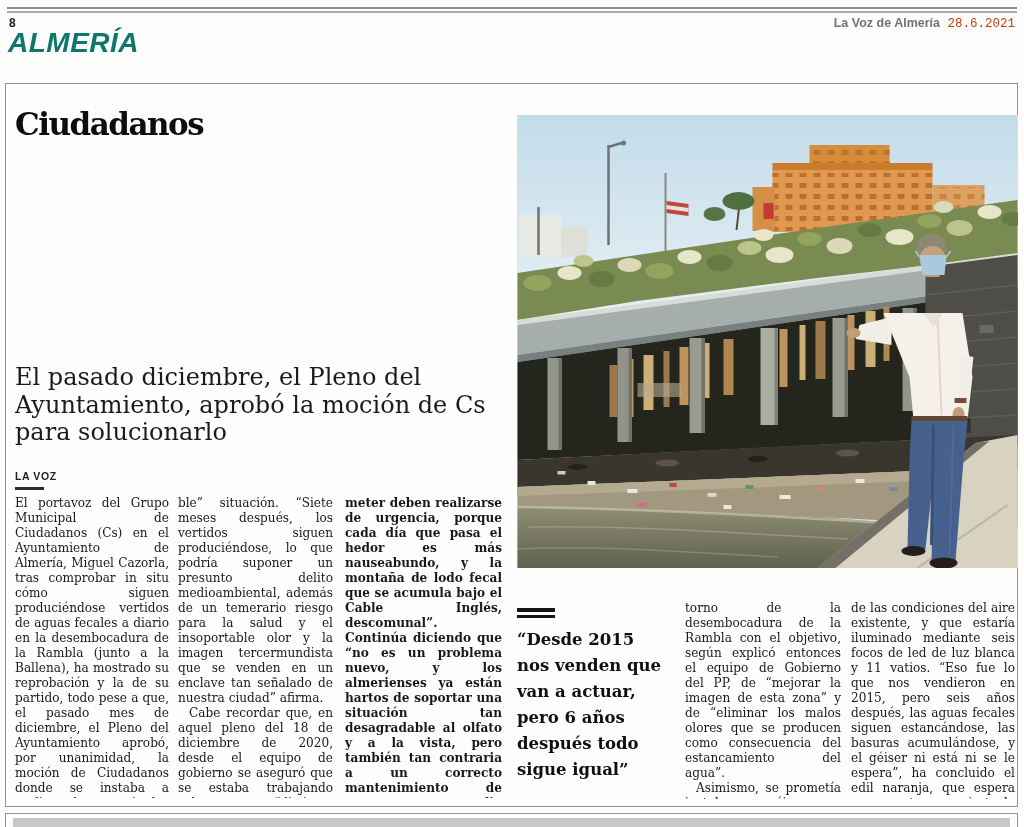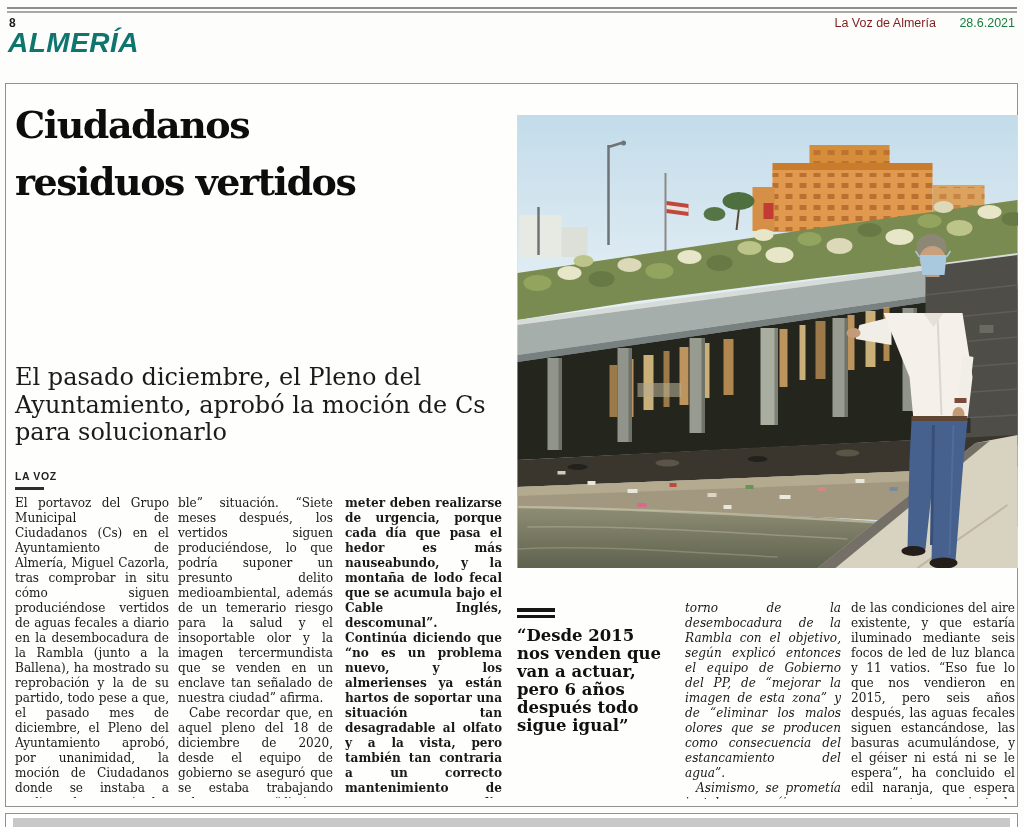--- a/index.html
+++ b/index.html
@@ -5,58 +5,58 @@
   html,body{margin:0;padding:0;background:#e8e8e8;}
   .page{position:relative;width:1024px;height:827px;background:#fdfdfc;overflow:hidden;
         font-family:"Liberation Sans",sans-serif;color:#111;}
   .abs{position:absolute;}
 
   
   .toprule1{left:7px;right:7px;top:7px;height:2px;background:#8f8f8f;}
   .toprule2{left:7px;right:7px;top:11px;height:2px;background:#a9a9a9;}
   .pagenum{left:9px;top:16px;font-size:12px;font-weight:bold;color:#1a1a1a;}
   .mastline{right:9px;top:16px;font-size:12.5px;}
-  .mast-name{font-weight:normal;color:#7f1d1d;}
-  .mast-date{color:#15803d;margin-left:20px;}
+  .mast-name{font-weight:bold;color:#737373;}
+  .mast-date{color:#c2410c;margin-left:4px;font-family:Liberation Mono, monospace;}
   .section{left:8px;top:27px;font-size:28px;font-weight:bold;letter-spacing:.5px;color:#0f766e;font-style:italic;}
 
   
   .card{left:5px;top:83px;width:1011px;height:722px;border:1.5px solid #919191;background:#fefefd;}
   .card .abs{position:absolute;}
 
   .headline{left:9px;top:12px;width:502px;font-family:"DejaVu Serif",serif;font-weight:bold;
-            font-size:38px;line-height:57px;letter-spacing:-1.5px;color:#0d0d0d;}
+            font-size:31px;line-height:57px;letter-spacing:-1.5px;color:#0d0d0d;}
   .subhead{left:9px;top:280px;width:508px;font-family:"DejaVu Serif",serif;
            font-size:24px;line-height:27.5px;color:#1b1b1b;}
   .byline{left:9px;top:386px;font-size:10.5px;font-weight:bold;letter-spacing:.6px;color:#222;}
   .byline-rule{left:9px;top:403px;width:29px;height:2.5px;background:#2e2e2e;}
 
   .bodycol{top:412px;height:302px;overflow:hidden;}
   .bodycol p{margin:0;font-family:"DejaVu Serif",serif;font-size:12.1px;line-height:15px;
              text-align:justify;color:#191919;}
   .bodycol p + p{text-indent:11px;}
   .col1{left:9px;width:154px;}
   .col2{left:172px;width:155px;}
   .col3{left:339px;width:157px;font-weight:bold;}
   .lowcol{top:517px;height:198px;}
-  .col4{left:679px;width:156px;font-style:italic;}
+  .col4{left:679px;width:156px;}
   .col5{left:845px;width:164px;}
 
   
   .photo{left:511px;top:31px;width:501px;height:453px;overflow:hidden;background:#cfe2ec;}
   .caption{left:511px;top:488px;width:501px;font-family:"DejaVu Serif",serif;
            font-weight:bold;font-size:13.5px;color:#0f0f0f;}
   .credit{font-family:"Liberation Sans",sans-serif;font-weight:normal;font-size:8.5px;
           color:#9b9b9b;letter-spacing:.5px;margin-left:4px;}
 
   
   .quote{left:511px;top:524px;width:152px;}
   .qrule{width:38px;height:3.5px;background:#161616;margin-bottom:3px;}
   .qtext{margin-top:9px;font-family:"DejaVu Serif",serif;font-weight:bold;
-         font-size:16.5px;line-height:18px;color:#101010;}
+         font-size:16.5px;line-height:26px;color:#101010;}
 
   
   .teaser{left:5px;top:813px;width:1011px;height:14px;border:1.5px solid #919191;border-bottom:none;
           overflow:hidden;background:#fff;}
   .teaser-bar{margin:4px 7px 0 7px;height:9px;background:#c8c8c8;}
 </style>
 </head>
 <body>
 
 <div class="page">
@@ -67,21 +67,20 @@
   <div class="abs mastline">
     <span class="mast-name">La Voz de Almería</span>
     <span class="mast-date">28.6.2021</span>
   </div>
   <div class="abs section">ALMERÍA</div>
 
   <div class="abs card">
 
     <div class="abs headline">
       <div>Ciudadanos</div>
-      <div>residuos vertidos</div>
     </div>
 
     <div class="abs subhead">El pasado diciembre, el Pleno del Ayuntamiento, aprobó la moción de Cs para solucionarlo</div>
 
     <div class="abs byline">LA VOZ</div>
     <div class="abs byline-rule"></div>
 
     <div class="abs bodycol col1">
       <p>El portavoz del Grupo Municipal de Ciudadanos (Cs) en el Ayuntamiento de Almería, Miguel Cazorla, tras comprobar in situ cómo siguen produciéndose vertidos de aguas fecales a diario en la desembocadura de la Rambla (junto a la Ballena), ha mostrado su reprobación y la de su partido, todo pese a que, el pasado mes de diciembre, el Pleno del Ayuntamiento aprobó, por unanimidad, la moción de Ciudadanos donde se instaba a realizar, de urgencia, las actuaciones precisas para acabar con esta “intolera-</p>
     </div>

